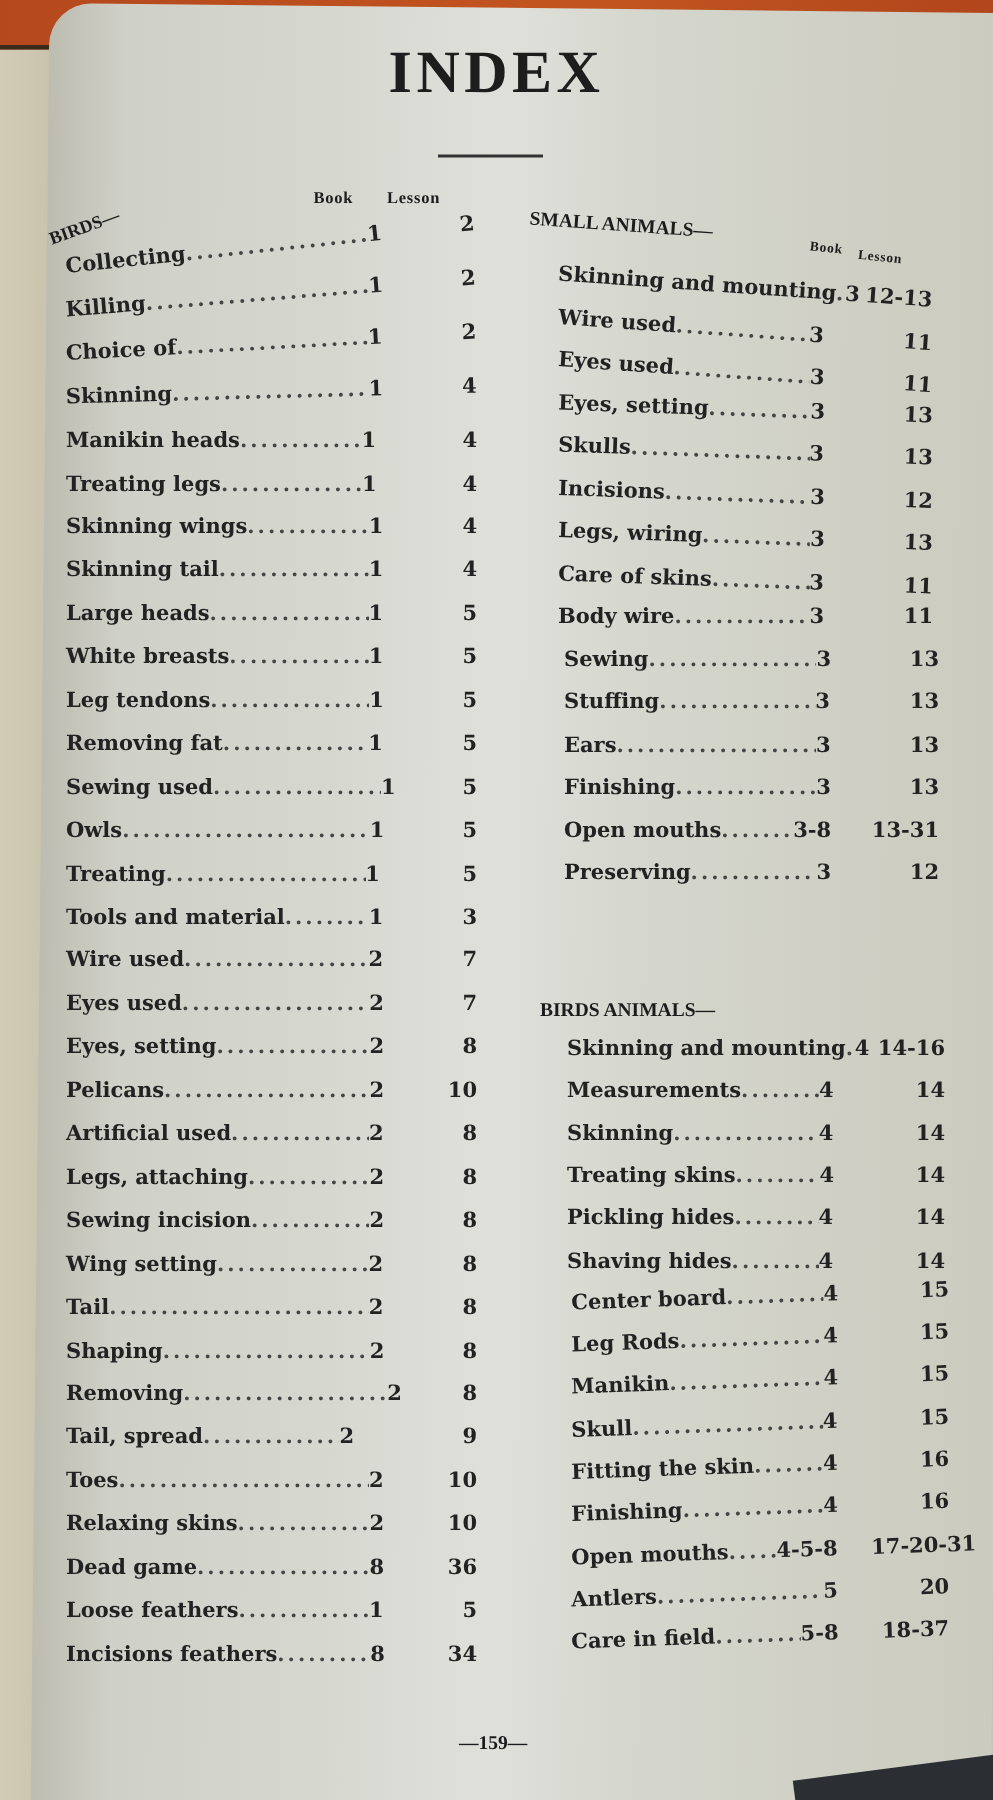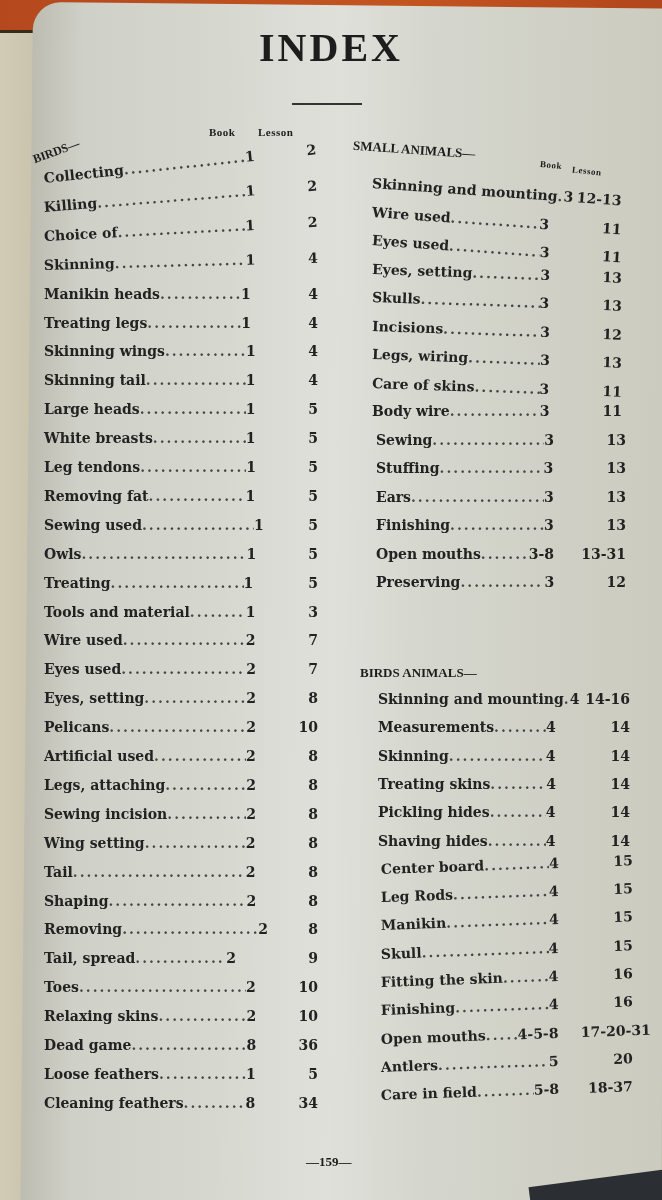--- a/index.html
+++ b/index.html
@@ -104,21 +104,21 @@
     <div class="entry" style="left: 44px; top: 805.8px; width: 290px; transform: rotate(0deg); transform-origin: left center;"><span class="lbl">Sewing incision</span><span class="dots" style="width: 79px;"> ........................................</span><span class="book">2</span><span class="lesson" style="left: 244px; width: 30px;">8</span></div>
     <div class="entry" style="left: 44px; top: 834.7px; width: 290px; transform: rotate(0deg); transform-origin: left center;"><span class="lbl">Wing setting</span><span class="dots" style="width: 101px;"> ........................................</span><span class="book">2</span><span class="lesson" style="left: 244px; width: 30px;">8</span></div>
     <div class="entry" style="left: 44px; top: 863.6px; width: 290px; transform: rotate(0deg); transform-origin: left center;"><span class="lbl">Tail</span><span class="dots" style="width: 173px;"> ........................................</span><span class="book">2</span><span class="lesson" style="left: 244px; width: 30px;">8</span></div>
     <div class="entry" style="left: 44px; top: 892.5px; width: 290px; transform: rotate(0deg); transform-origin: left center;"><span class="lbl">Shaping</span><span class="dots" style="width: 138px;"> ........................................</span><span class="book">2</span><span class="lesson" style="left: 244px; width: 30px;">8</span></div>
     <div class="entry" style="left: 44px; top: 921.4px; width: 290px; transform: rotate(0deg); transform-origin: left center;"><span class="lbl">Removing</span><span class="dots" style="width: 136px;"> ........................................</span><span class="book">2</span><span class="lesson" style="left: 244px; width: 30px;">8</span></div>
     <div class="entry" style="left: 44px; top: 950.3px; width: 290px; transform: rotate(0deg); transform-origin: left center;"><span class="lbl">Tail, spread</span><span class="dots" style="width: 91px;"> ........................................</span><span class="book">2</span><span class="lesson" style="left: 244px; width: 30px;">9</span></div>
     <div class="entry" style="left: 44px; top: 979.2px; width: 290px; transform: rotate(0deg); transform-origin: left center;"><span class="lbl">Toes</span><span class="dots" style="width: 167px;"> ........................................</span><span class="book">2</span><span class="lesson" style="left: 244px; width: 30px;">10</span></div>
     <div class="entry" style="left: 44px; top: 1008.1px; width: 290px; transform: rotate(0deg); transform-origin: left center;"><span class="lbl">Relaxing skins</span><span class="dots" style="width: 88px;"> ........................................</span><span class="book">2</span><span class="lesson" style="left: 244px; width: 30px;">10</span></div>
     <div class="entry" style="left: 44px; top: 1037px; width: 290px; transform: rotate(0deg); transform-origin: left center;"><span class="lbl">Dead game</span><span class="dots" style="width: 115px;"> ........................................</span><span class="book">8</span><span class="lesson" style="left: 244px; width: 30px;">36</span></div>
     <div class="entry" style="left: 44px; top: 1065.9px; width: 290px; transform: rotate(0deg); transform-origin: left center;"><span class="lbl">Loose feathers</span><span class="dots" style="width: 87px;"> ........................................</span><span class="book">1</span><span class="lesson" style="left: 244px; width: 30px;">5</span></div>
-    <div class="entry" style="left: 44px; top: 1094.8px; width: 290px; transform: rotate(0deg); transform-origin: left center;"><span class="lbl">Cleaning feathers</span><span class="dots" style="width: 62px;"> ........................................</span><span class="book">8</span><span class="lesson" style="left: 244px; width: 30px;">34</span></div>
+    <div class="entry" style="left: 44px; top: 1094.8px; width: 290px; transform: rotate(0deg); transform-origin: left center;"><span class="lbl">Incisions feathers</span><span class="dots" style="width: 62px;"> ........................................</span><span class="book">8</span><span class="lesson" style="left: 244px; width: 30px;">34</span></div>
   </div>
 <div id="small-list">
     <div class="entry" style="left: 372px; top: 175px; width: 250px; transform: rotate(4deg); transform-origin: left center;"><span class="lbl">Skinning and mounting</span><span class="dots" style="width: 6px;"> ........................................</span><span class="book">3</span><span class="lesson" style="left: 200px; width: 50px;">12-13</span></div>
     <div class="entry" style="left: 372px; top: 203.5px; width: 250px; transform: rotate(4deg); transform-origin: left center;"><span class="lbl">Wire used</span><span class="dots" style="width: 89px;"> ........................................</span><span class="book">3</span><span class="lesson" style="left: 200px; width: 50px;">11</span></div>
     <div class="entry" style="left: 372px; top: 232px; width: 250px; transform: rotate(4deg); transform-origin: left center;"><span class="lbl">Eyes used</span><span class="dots" style="width: 91px;"> ........................................</span><span class="book">3</span><span class="lesson" style="left: 200px; width: 50px;">11</span></div>
     <div class="entry" style="left: 372px; top: 260.5px; width: 250px; transform: rotate(2deg); transform-origin: left center;"><span class="lbl">Eyes, setting</span><span class="dots" style="width: 68px;"> ........................................</span><span class="book">3</span><span class="lesson" style="left: 200px; width: 50px;">13</span></div>
     <div class="entry" style="left: 372px; top: 289px; width: 250px; transform: rotate(2deg); transform-origin: left center;"><span class="lbl">Skulls</span><span class="dots" style="width: 119px;"> ........................................</span><span class="book">3</span><span class="lesson" style="left: 200px; width: 50px;">13</span></div>
     <div class="entry" style="left: 372px; top: 317.5px; width: 250px; transform: rotate(2deg); transform-origin: left center;"><span class="lbl">Incisions</span><span class="dots" style="width: 97px;"> ........................................</span><span class="book">3</span><span class="lesson" style="left: 200px; width: 50px;">12</span></div>
     <div class="entry" style="left: 372px; top: 346px; width: 250px; transform: rotate(2deg); transform-origin: left center;"><span class="lbl">Legs, wiring</span><span class="dots" style="width: 72px;"> ........................................</span><span class="book">3</span><span class="lesson" style="left: 200px; width: 50px;">13</span></div>
     <div class="entry" style="left: 372px; top: 374.5px; width: 250px; transform: rotate(2deg); transform-origin: left center;"><span class="lbl">Care of skins</span><span class="dots" style="width: 65px;"> ........................................</span><span class="book">3</span><span class="lesson" style="left: 200px; width: 50px;">11</span></div>

